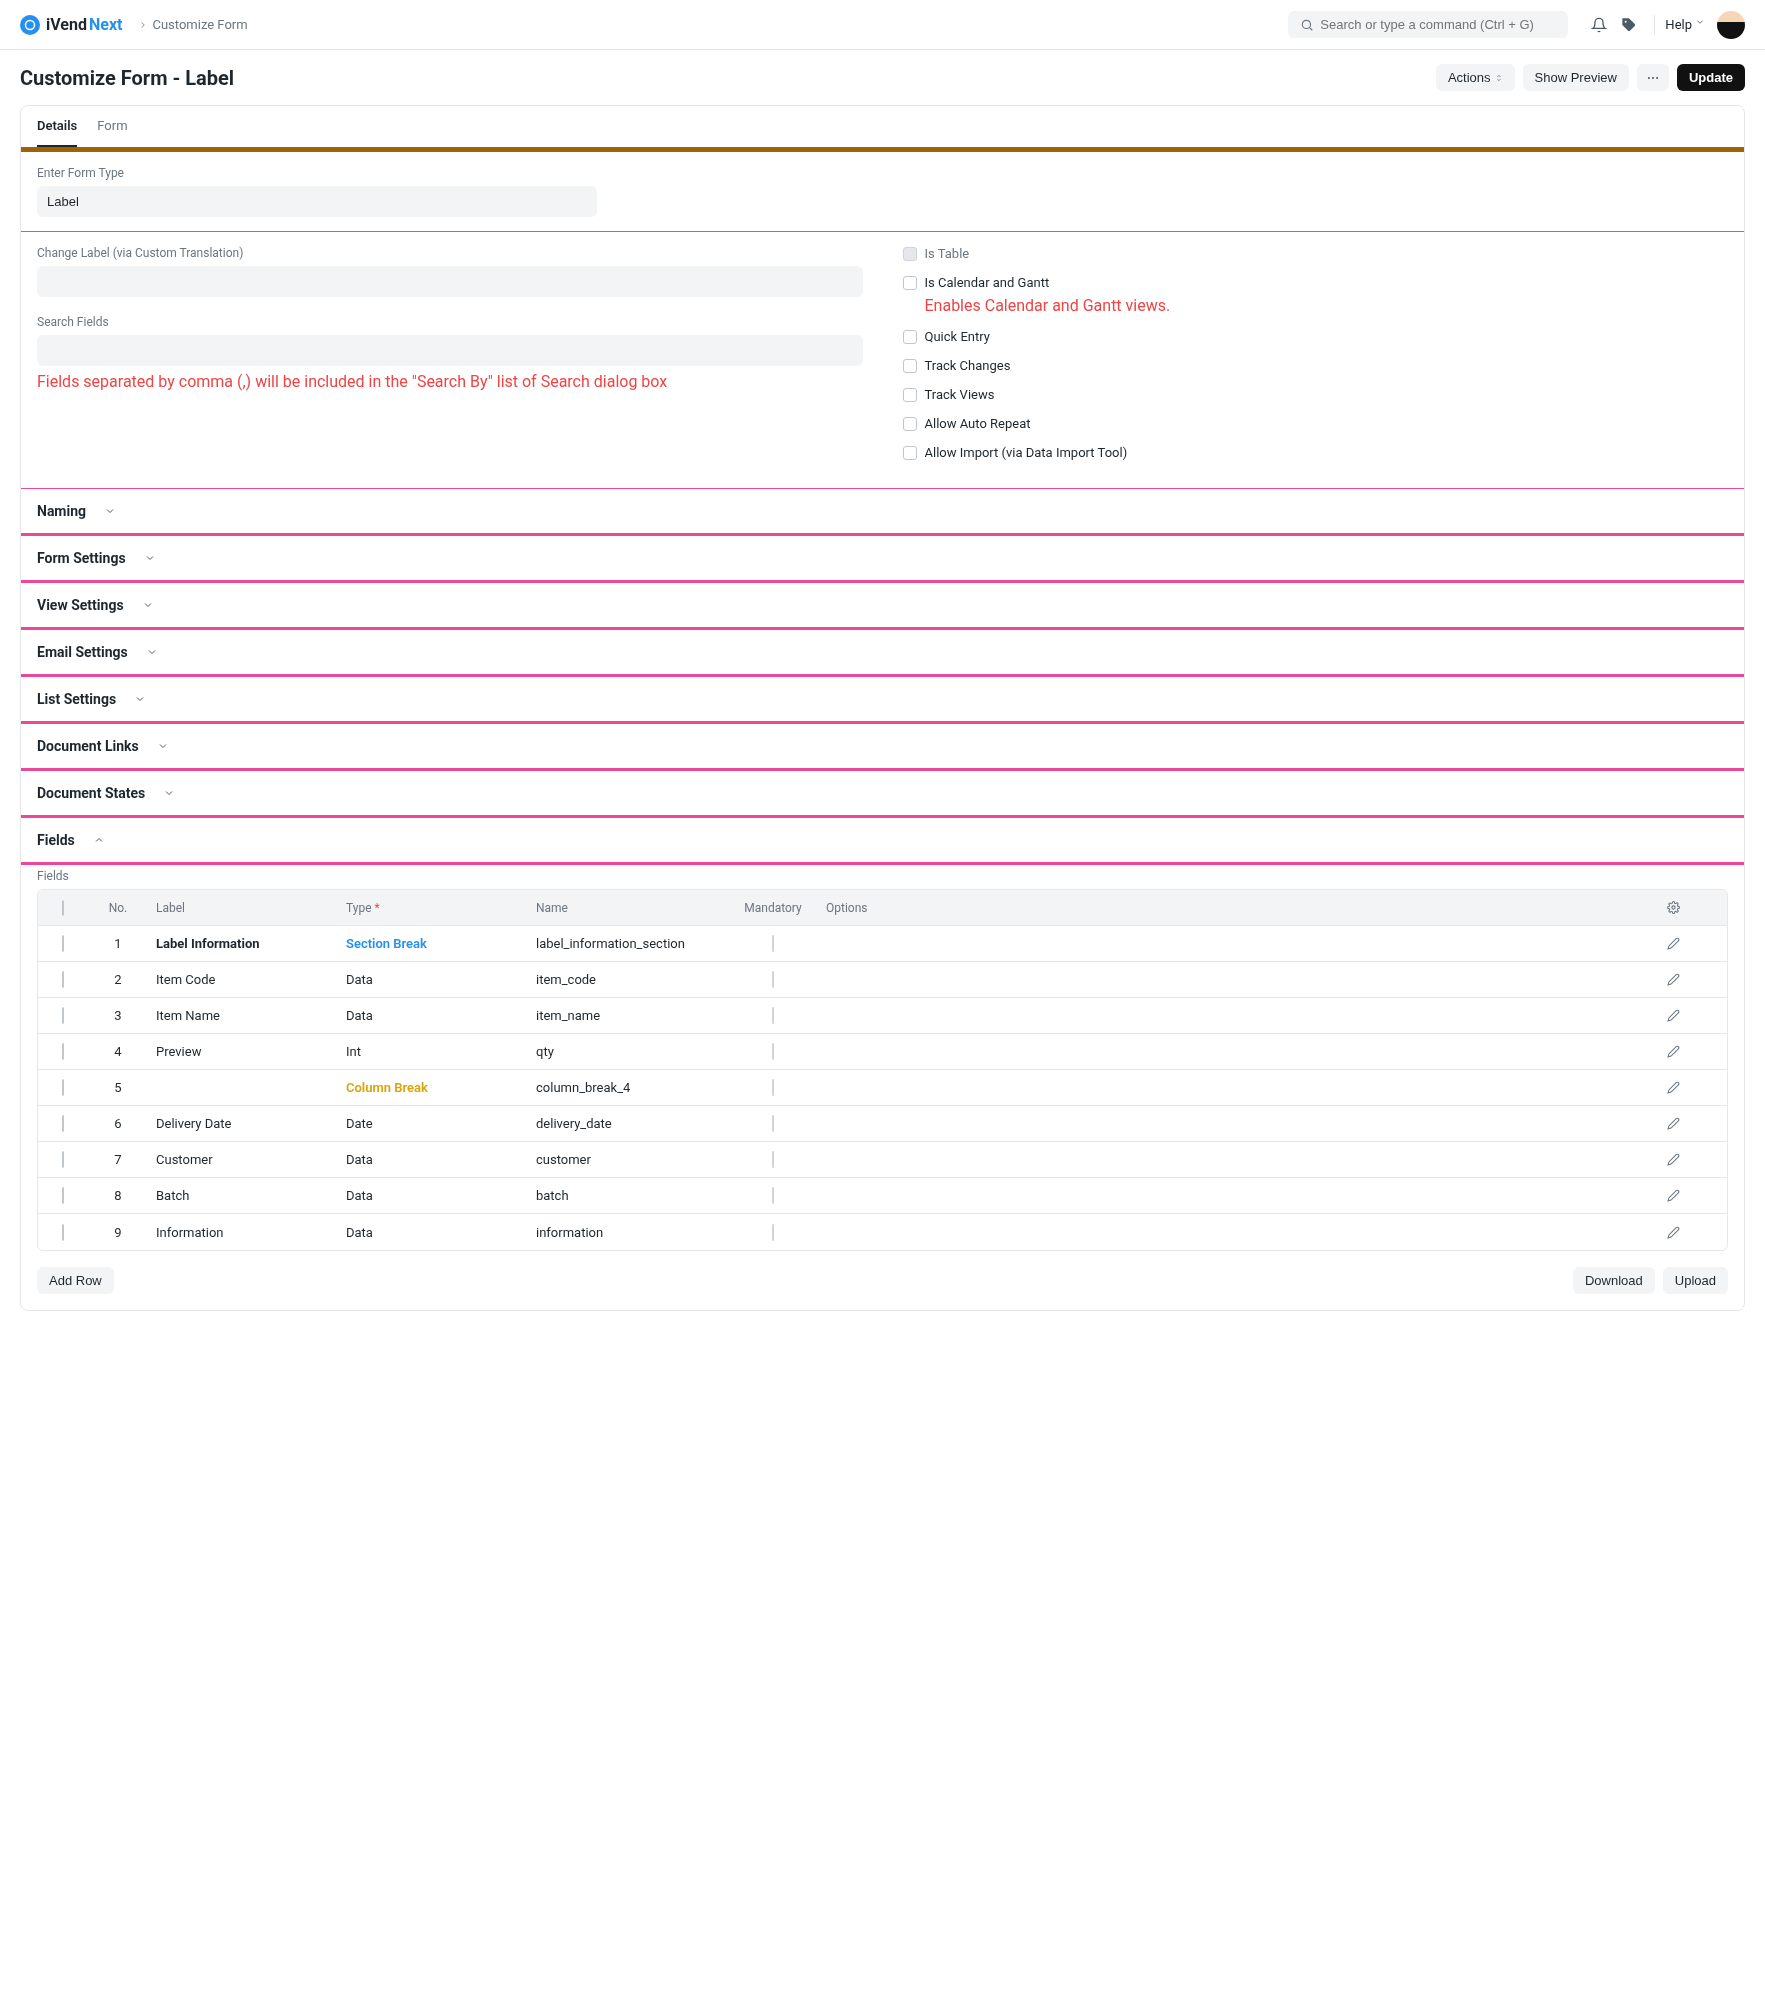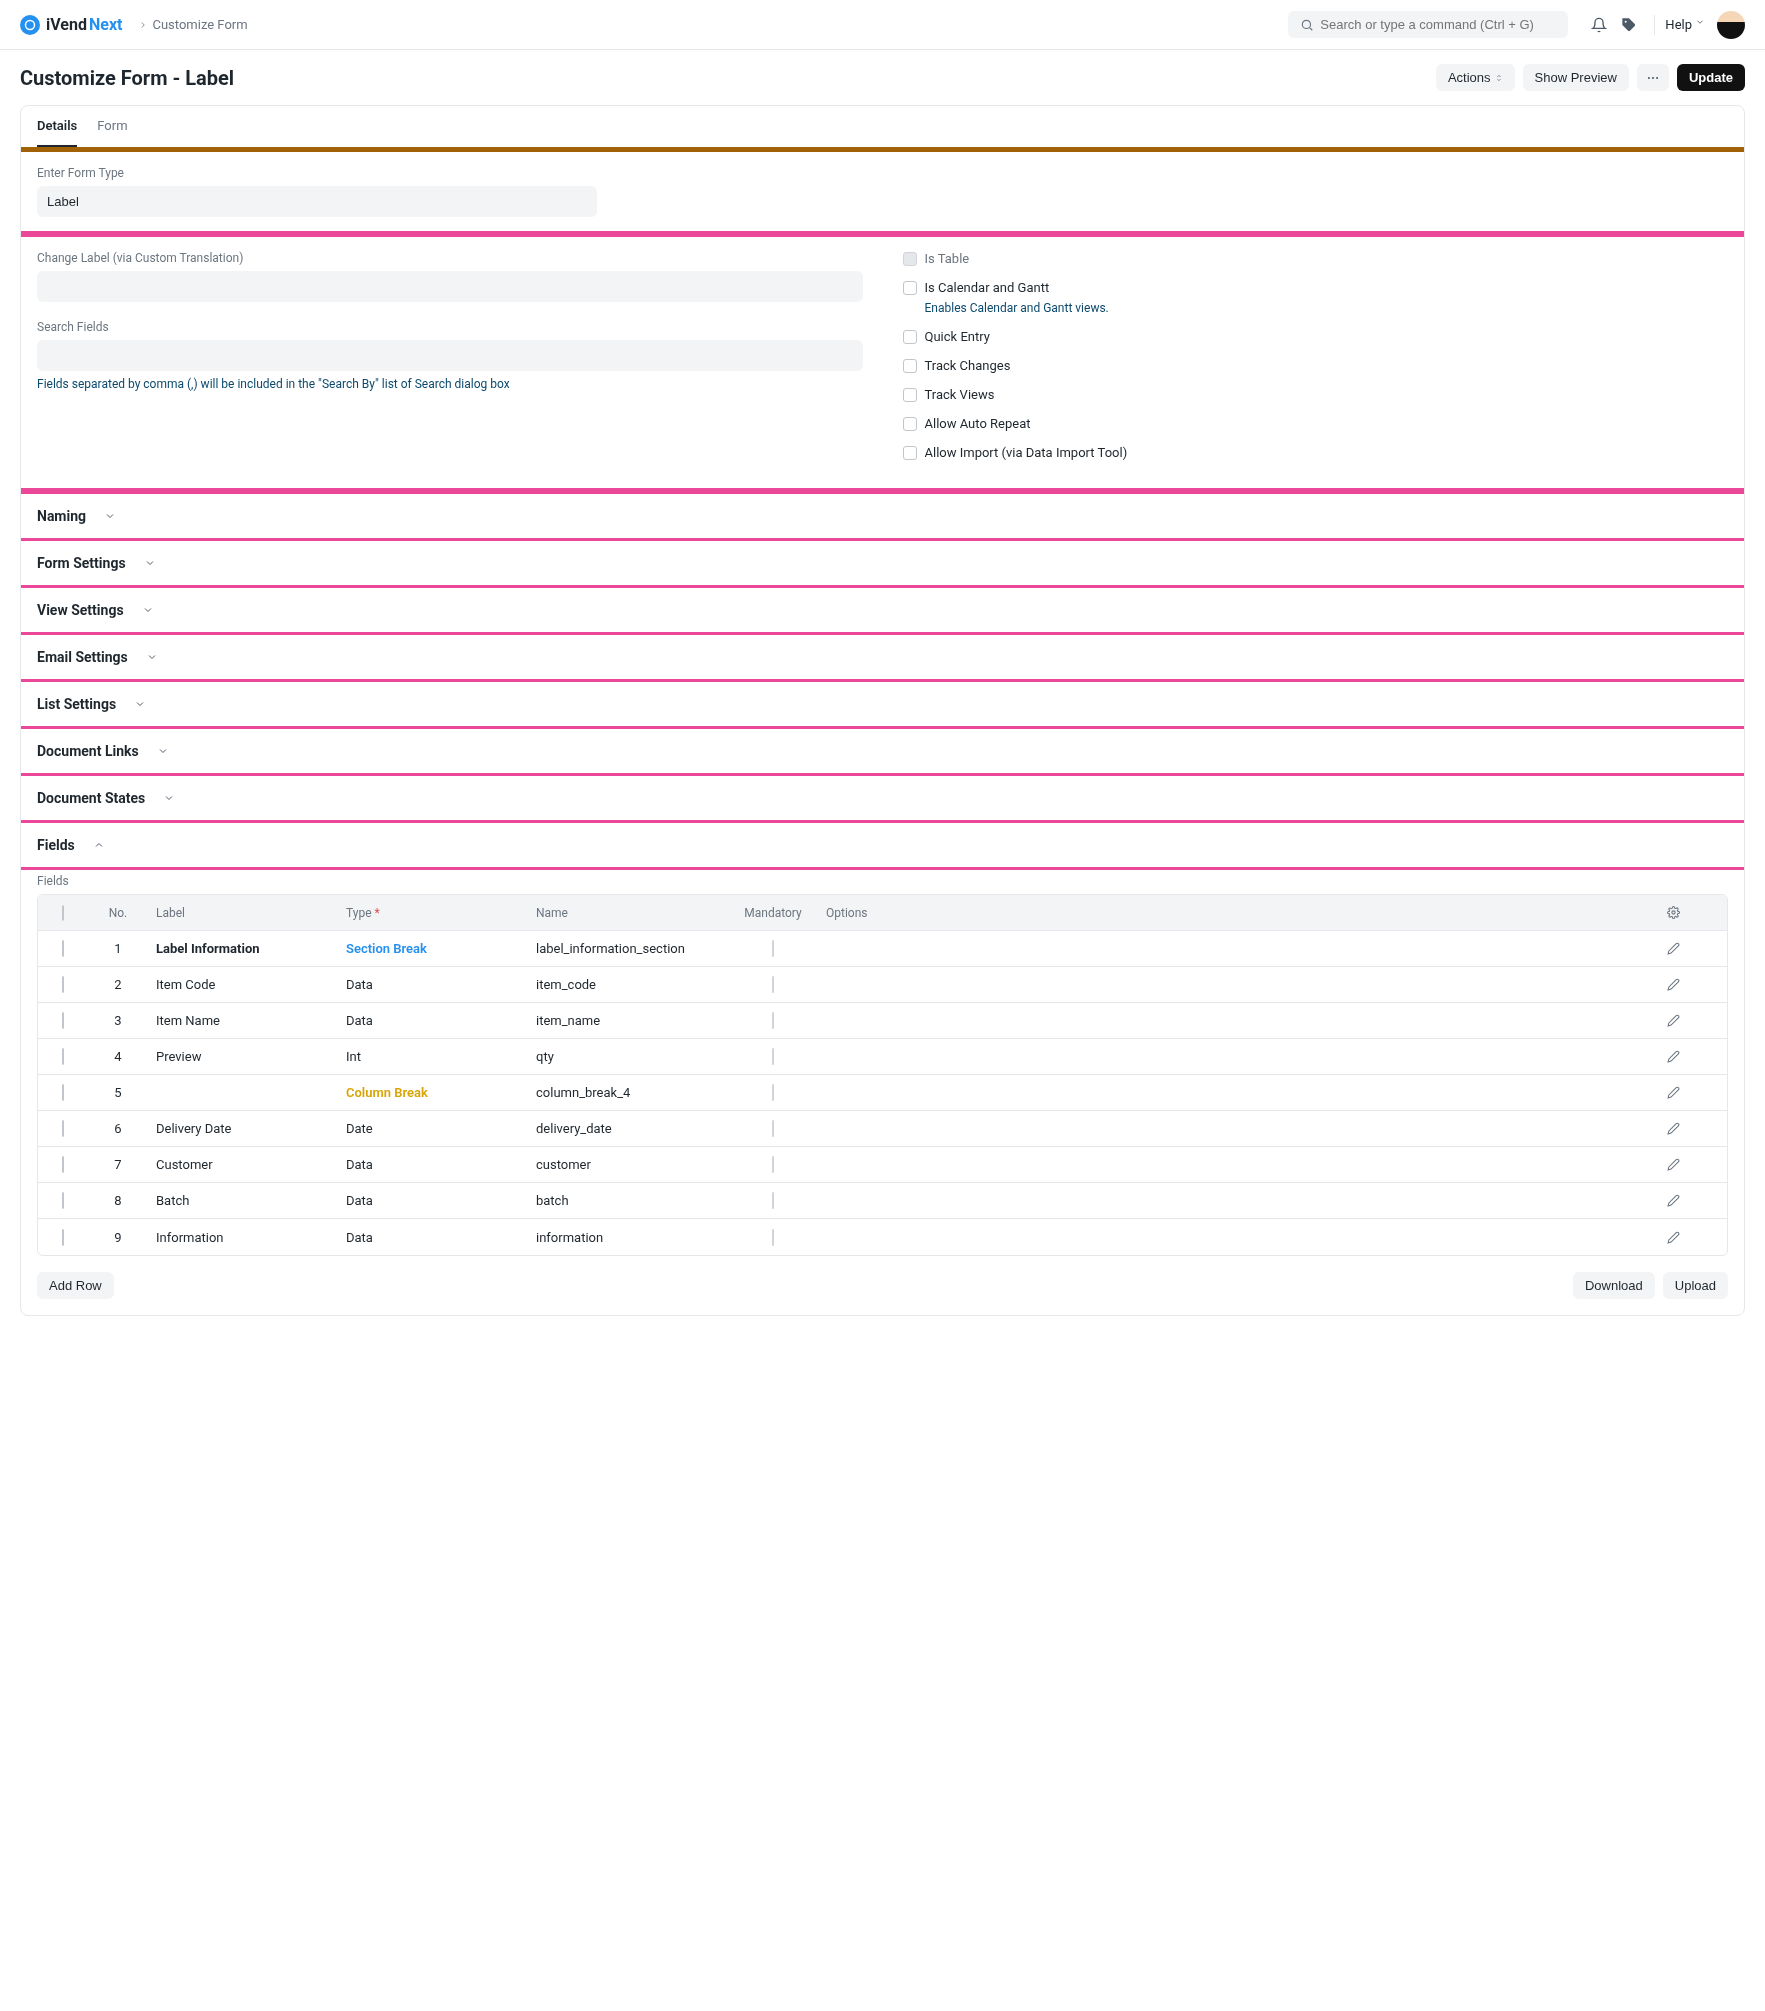--- a/index.html
+++ b/index.html
@@ -22,29 +22,29 @@
 .page-title { font-size: 20px; font-weight: 700; flex:1; }
 .btn { display: inline-flex; align-items: center; gap: 4px; padding: 6px 12px; border-radius: 6px; font-size: 13px; cursor: pointer; border: none; }
 .btn-default { background: #f3f4f6; color: #1f272e; }
 .btn-primary { background: #111; color: #fff; font-weight:600; }
 .btn-icon { width: 32px; justify-content:center; padding:6px; }
 .page-actions { display:flex; gap:8px; }
 .form-card { margin: 0 20px 20px; border: 1px solid #e5e7eb; border-radius: 8px; }
 .tabs { display: flex; gap: 20px; padding: 0 16px; border-bottom: 5px solid #a16207; }
 .tab { padding: 12px 0; color: #6c7680; cursor:pointer; border-bottom: 2px solid transparent; }
 .tab.active { color: #1f272e; font-weight: 600; border-bottom-color: #1f272e; }
-.section { padding: 14px 16px; border-bottom: 6px solid #ec4899; }
+.section { padding: 14px 16px; border-bottom: 1px solid #ec4899; }
 .section:last-child { border-bottom:none; }
 .field-label { color: #6c7680; font-size: 12px; margin-bottom: 6px; display:block; }
 .input { background: #f3f4f6; border: none; border-radius: 6px; padding: 8px 10px; font-size: 13px; width: 100%; color:#1f272e; }
 .two-col { display:flex; gap:40px; }
 .two-col > div { flex:1; }
 .checkbox-row { display:flex; align-items:center; gap:8px; margin-bottom: 14px; color:#1f272e; }
 .checkbox-row.disabled { color: #6c7680; }
-.helptext { color:#0c4a6e; font-size:12px; margin-top:6px; }
+.helptext { color:#ef4444; font-size:16px; margin-top:6px; }
 .cb { width:14px; height:14px; border:1px solid #c0c6cc; border-radius:3px; background:#fff; flex-shrink:0; }
 .cb.disabled { background:#e5e7eb; border-color:#d1d5db; }
 .collapsible { display:flex; align-items:center; gap:18px; padding:14px 16px; font-weight:700; font-size:14px; border-bottom:3px solid #ec4899; cursor:pointer; }
 .chev { width:12px; height:12px; display:inline-flex; }
 .fields-header { color:#6c7680; font-size:12px; padding: 4px 16px 6px; }
 .grid-table { margin: 0 16px 10px; border:1px solid #e5e7eb; border-radius:6px; overflow:hidden; }
 .grid-row { display:flex; align-items:center; border-bottom:1px solid #e5e7eb; min-height:36px; font-size:13px; }
 .grid-row:last-child { border-bottom:none; }
 .grid-row.header { background:#f3f4f6; color:#6c7680; font-size:12px; }
 .gc-check { width:50px; text-align:center; }

